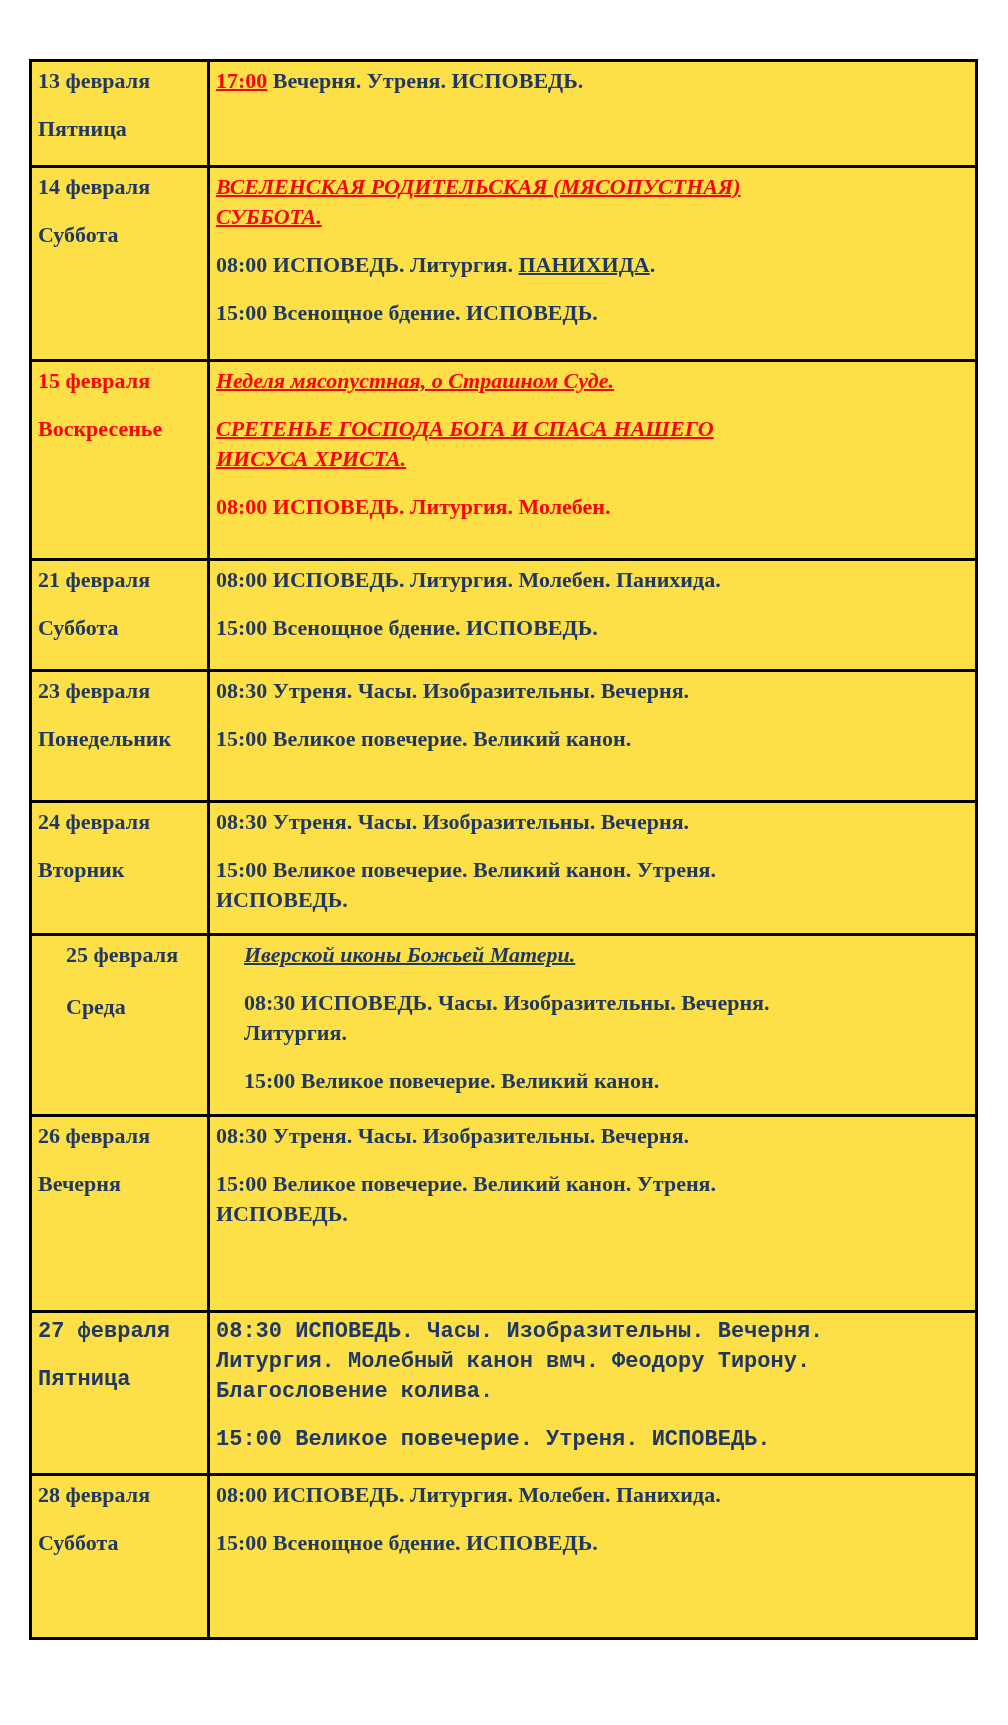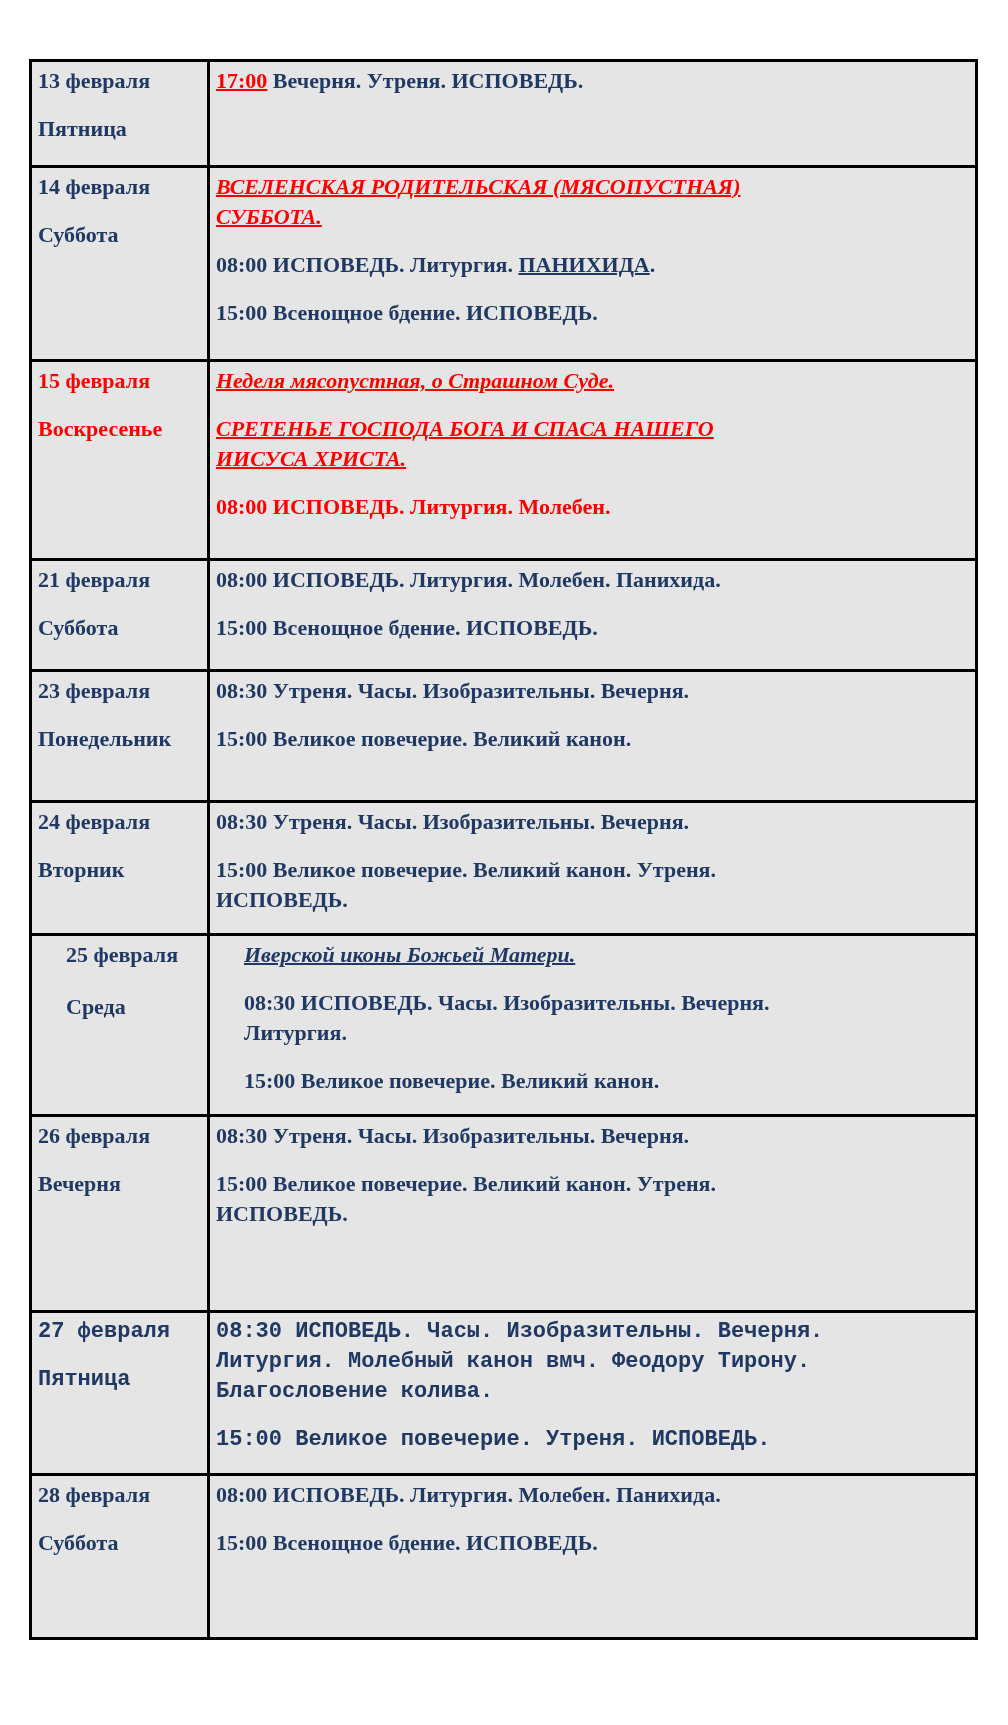--- a/index.html
+++ b/index.html
@@ -15,21 +15,21 @@
     border-collapse: collapse;
     table-layout: fixed;
     margin: 59px 0 0 29px;
     width: 946px;
   }
   table.schedule td {
     border: 3px solid #000000;
     vertical-align: top;
     padding: 4px 6px 0 6px;
     box-sizing: border-box;
-    background: #e5e5e5;
+    background: #fde047;
   }
   td.date-cell { width: 178px; }
   td.services-cell { width: 768px; }
   .cell-par {
     margin: 0 0 18px 0;
     font-weight: bold;
     font-size: 22px;
     line-height: 30px;
     white-space: pre-wrap;
   }

